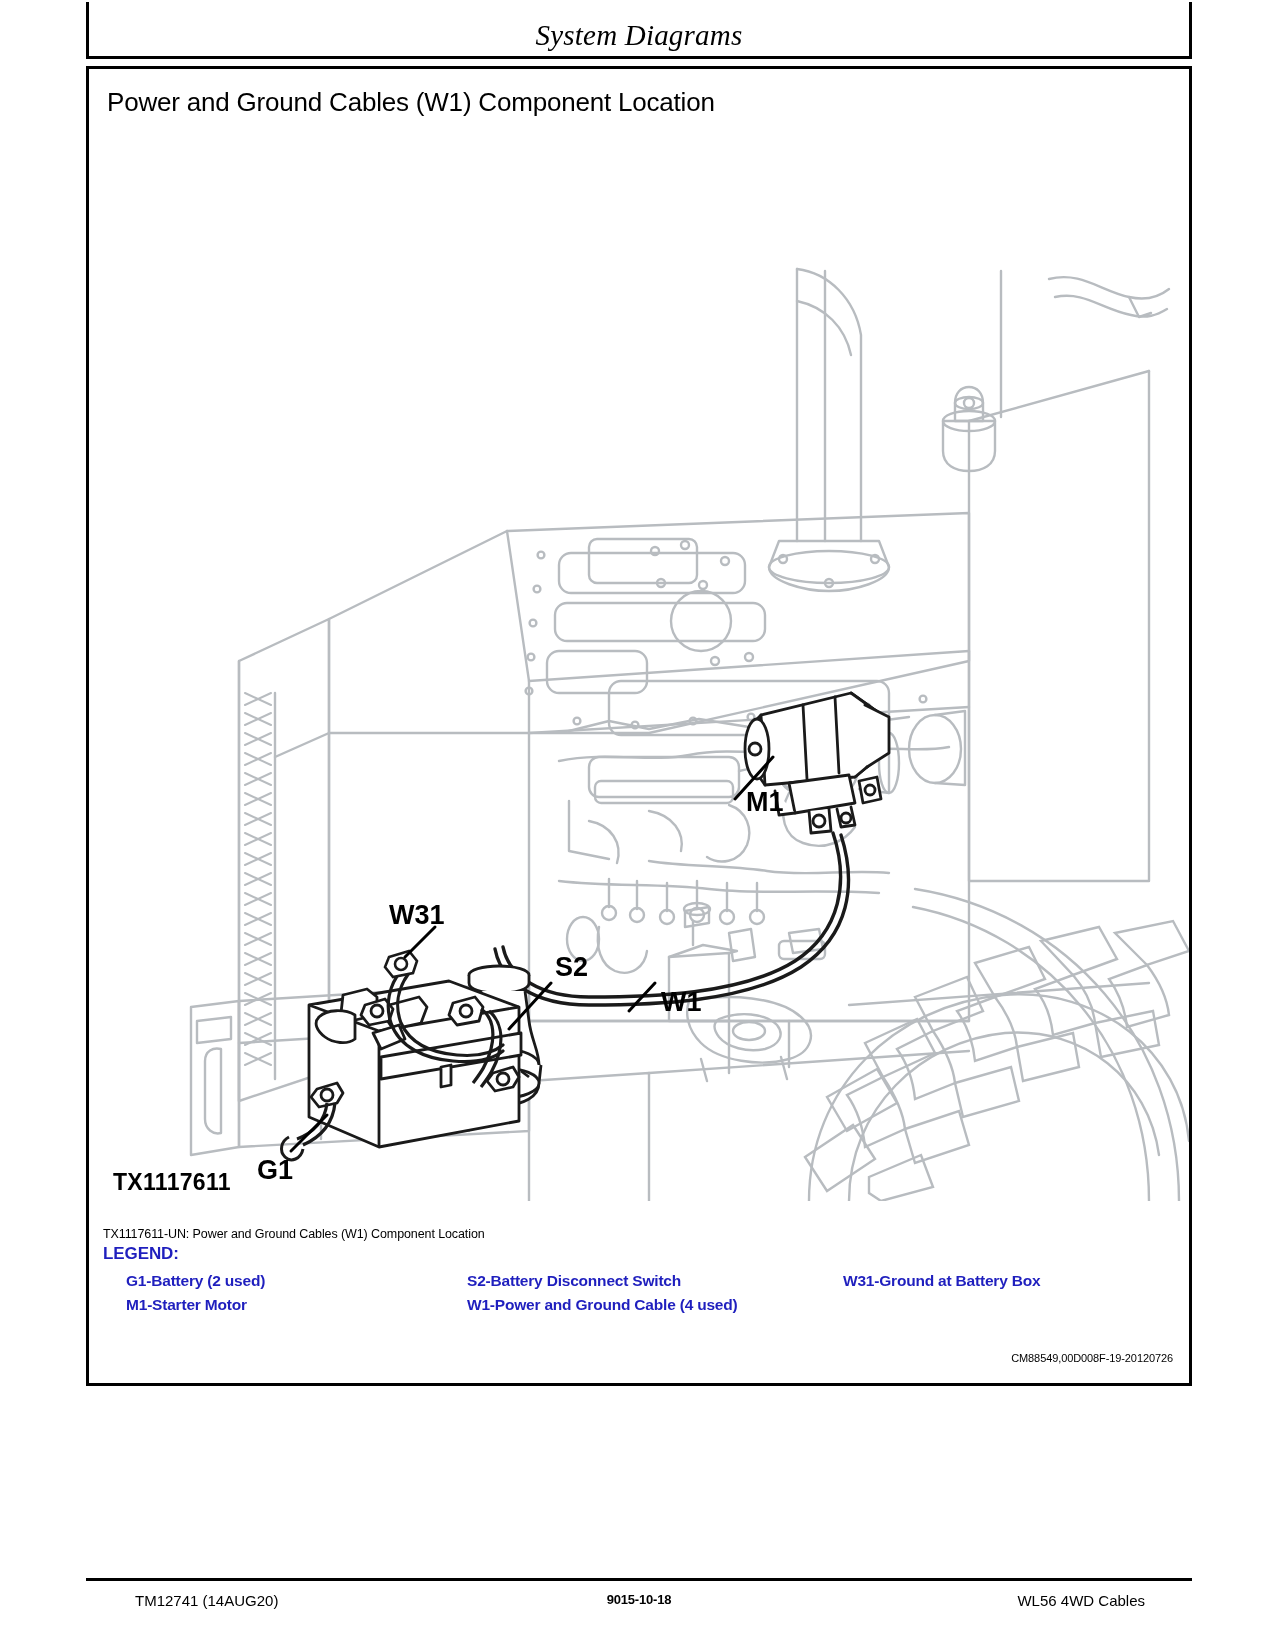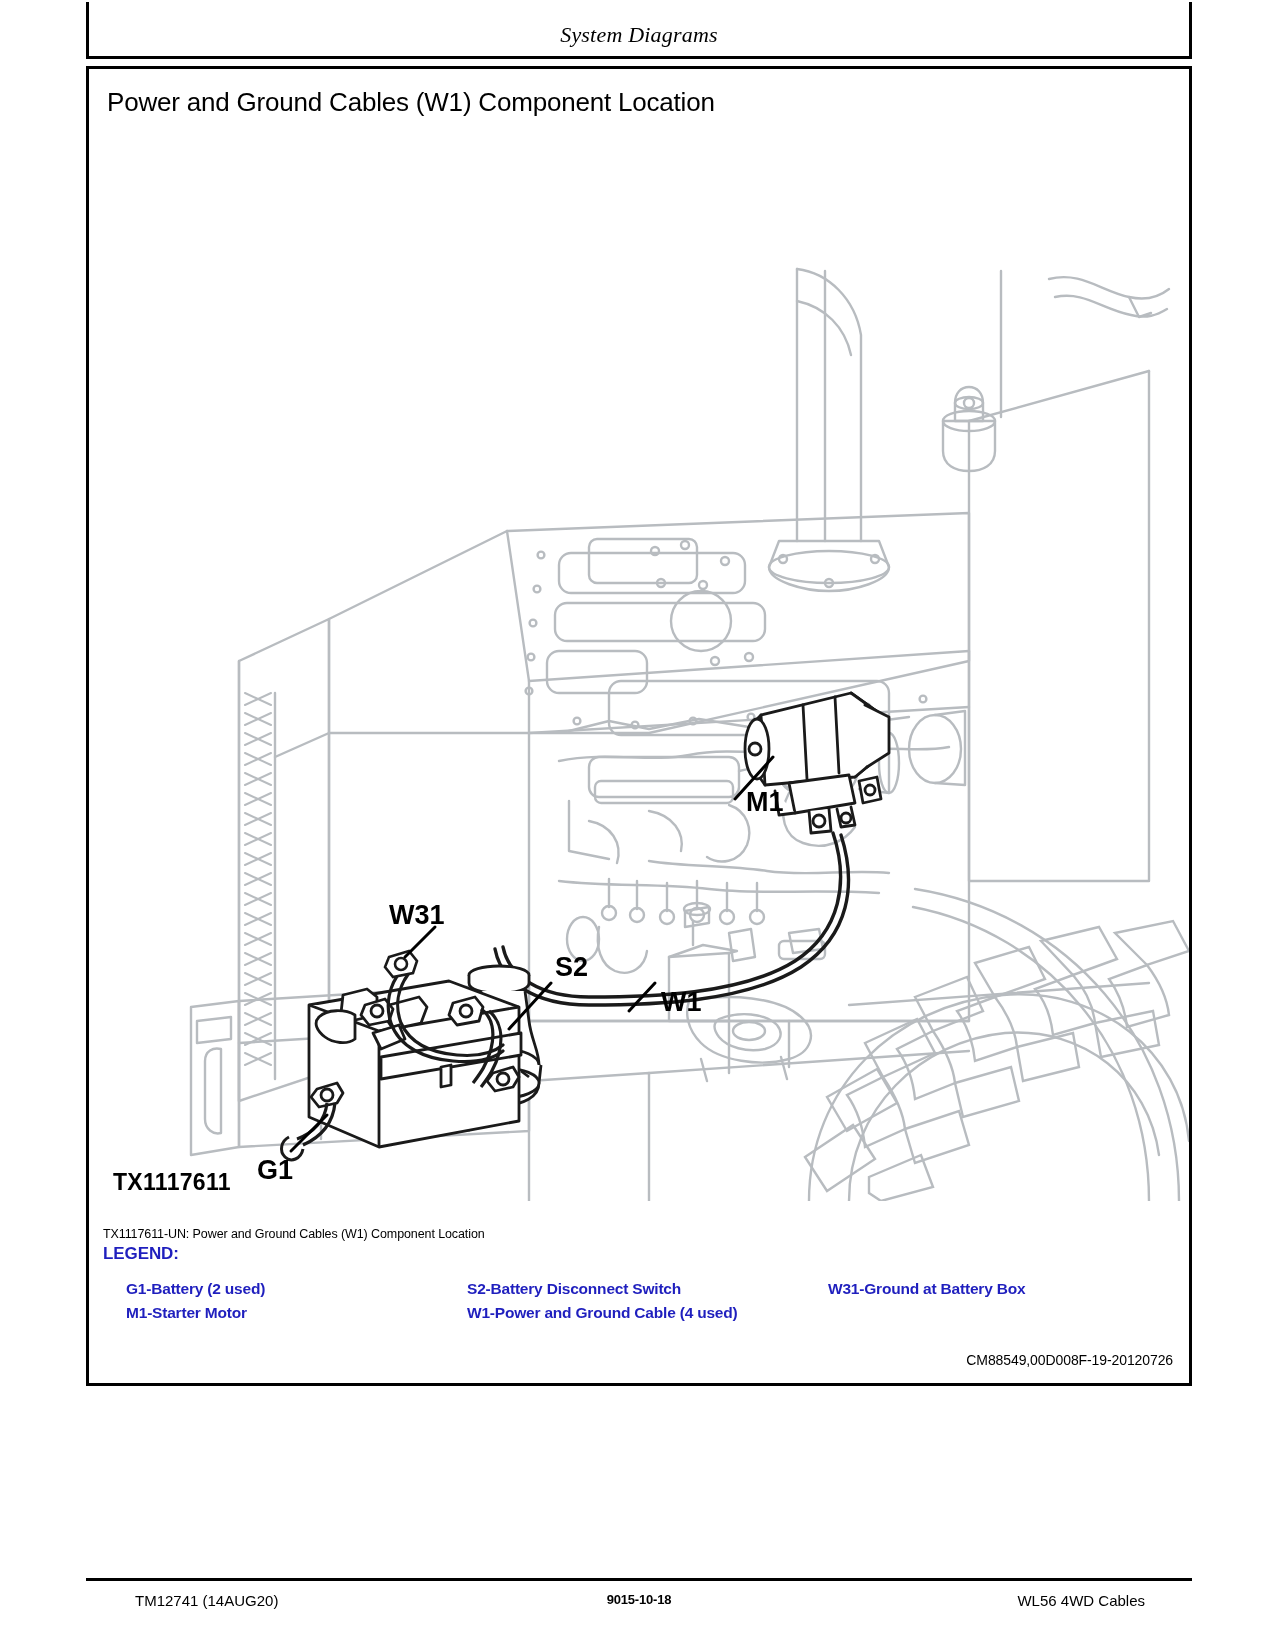--- a/index.html
+++ b/index.html
@@ -35,21 +35,21 @@
     border: 3px solid #000;
     border-top: none;
     box-sizing: border-box;
     display: flex;
     align-items: center;
     justify-content: center;
   }
   .header-title {
     font-family: "Liberation Serif", serif;
     font-style: italic;
-    font-size: 22px;
+    font-size: 29px;
     letter-spacing: 0.2px;
     color: #000;
     padding-top: 12px;
   }
 
   
   .content-box {
     position: absolute;
     left: 86px;
     top: 66px;
@@ -106,45 +106,45 @@
     color: #000;
     letter-spacing: -0.1px;
     margin-bottom: 3px;
     white-space: nowrap;
   }
   .legend-heading {
     font-size: 17px;
     font-weight: bold;
     color: #1f1fbe;
     letter-spacing: -0.1px;
-    margin-bottom: 16px;
+    margin-bottom: 8px;
   }
   .legend-grid {
     position: relative;
     height: 50px;
   }
   .legend-item {
     position: absolute;
     font-size: 15.5px;
     font-weight: bold;
     color: #1f1fbe;
     letter-spacing: -0.2px;
     white-space: nowrap;
   }
   .lg-c0 { left: 0px; margin-left: 23px; }
   .lg-c1 { left: 364px; }
-  .lg-c2 { left: 725px; }
+  .lg-c2 { left: 740px; }
   .lg-r0 { top: 0px; }
   .lg-r1 { top: 24px; }
 
   .doc-ref {
     position: absolute;
     right: 16px;
     top: 1283px;
-    font-size: 14px;
+    font-size: 11px;
     color: #000;
     letter-spacing: -0.1px;
   }
 
   
   .footer-rule {
     position: absolute;
     left: 86px;
     top: 1578px;
     width: 1106px;

